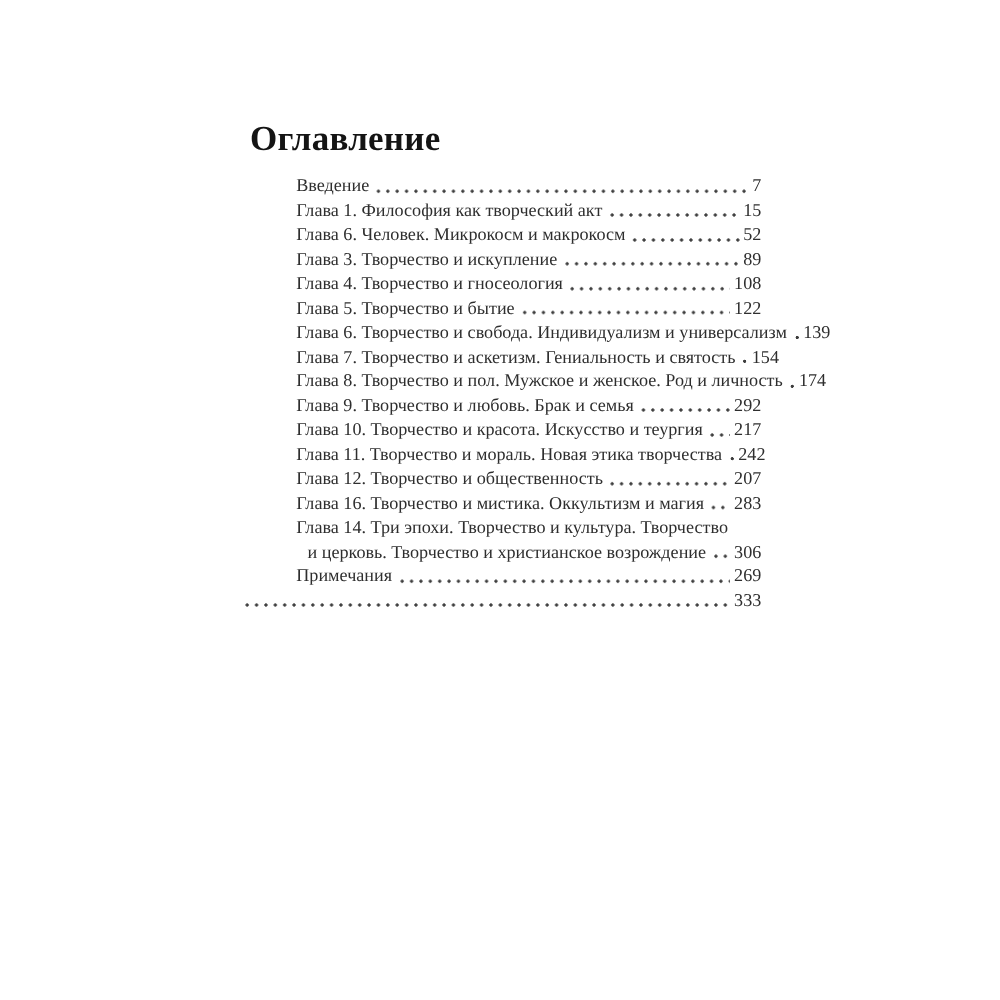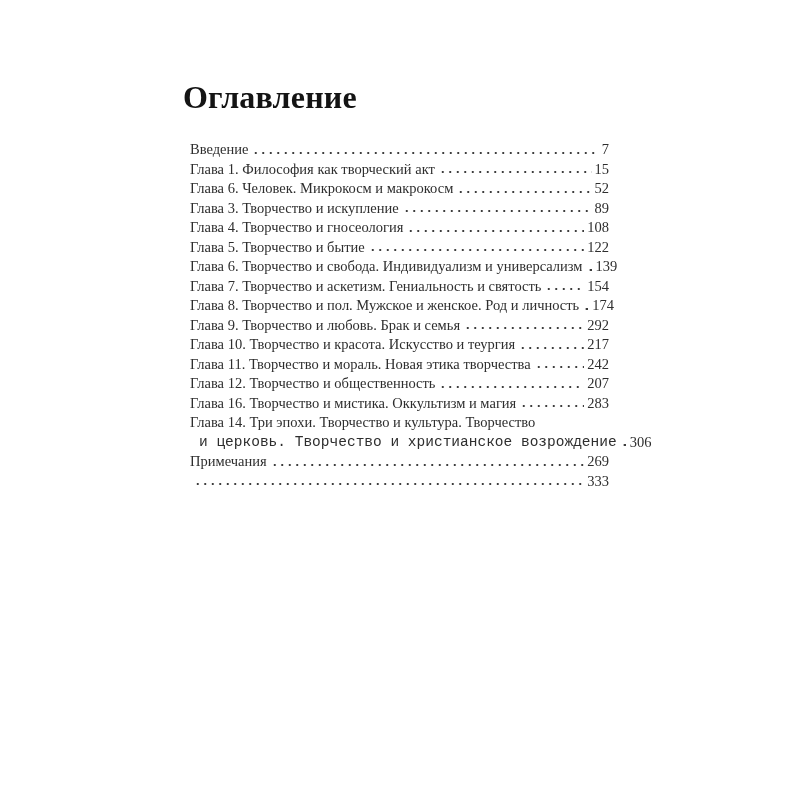--- a/index.html
+++ b/index.html
@@ -11,22 +11,22 @@
     width: 800px;
     height: 800px;
     position: relative;
     font-family: "Liberation Serif", "DejaVu Serif", serif;
     overflow: hidden;
   }
   .page-title {
     position: absolute;
     left: 183px;
     top: 80px;
-    margin: 0;
-    font-size: 32px;
+    margin: 17px;
+    font-size: 28px;
     line-height: 1.1;
     font-weight: bold;
     color: #141414;
     letter-spacing: 0.2px;
     font-family: Liberation Serif, serif;
   }
   .toc {
     position: absolute;
     left: 190px;
     top: 140px;
@@ -35,20 +35,21 @@
     line-height: 19.5px;
     color: #2e2e2e;
   }
   .toc-row {
     display: flex;
     align-items: flex-end;
     white-space: nowrap;
   }
   .toc-label {
     flex: 0 0 auto;
+    margin-left: 47px;
   }
   .toc-label .italic {
     font-style: italic;
   }
   .toc-leader {
     flex: 1 1 auto;
     min-width: 6px;
     margin: 0 3px 0 4px;
     align-self: stretch;
     background-image: radial-gradient(circle, #3d3d3d 1.05px, rgba(0,0,0,0) 1.5px);
@@ -58,21 +59,20 @@
   }
   .toc-leader.hidden {
     background-image: none;
   }
   .toc-page {
     flex: 0 0 auto;
     text-align: right;
   }
   .toc-row.continuation .toc-label {
     padding-left: 9px;
-    font-family: Liberation Mono, monospace;
   }
 </style>
 </head>
 <body>
 
 <h1 class="page-title">Оглавление</h1>
 
 <div class="toc" id="toc-list">
     <div class="toc-row">
       <span class="toc-label">Введение</span>

